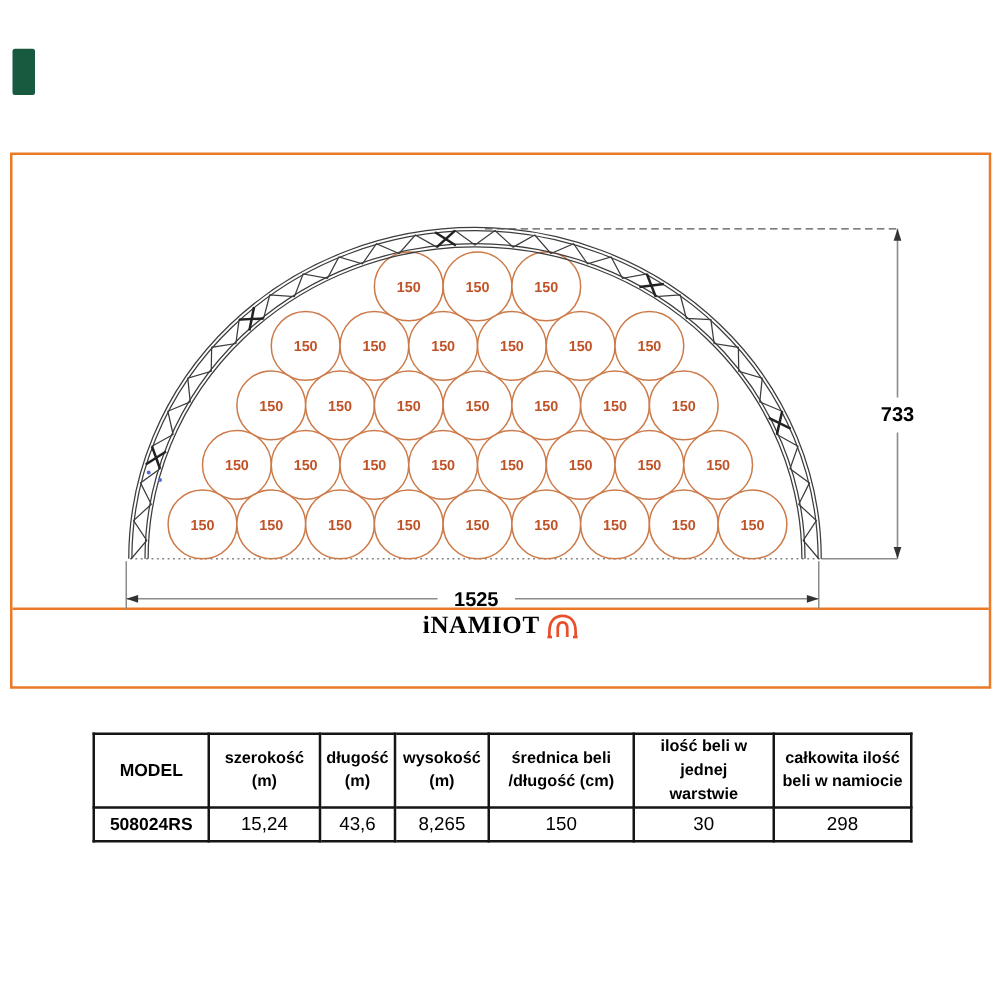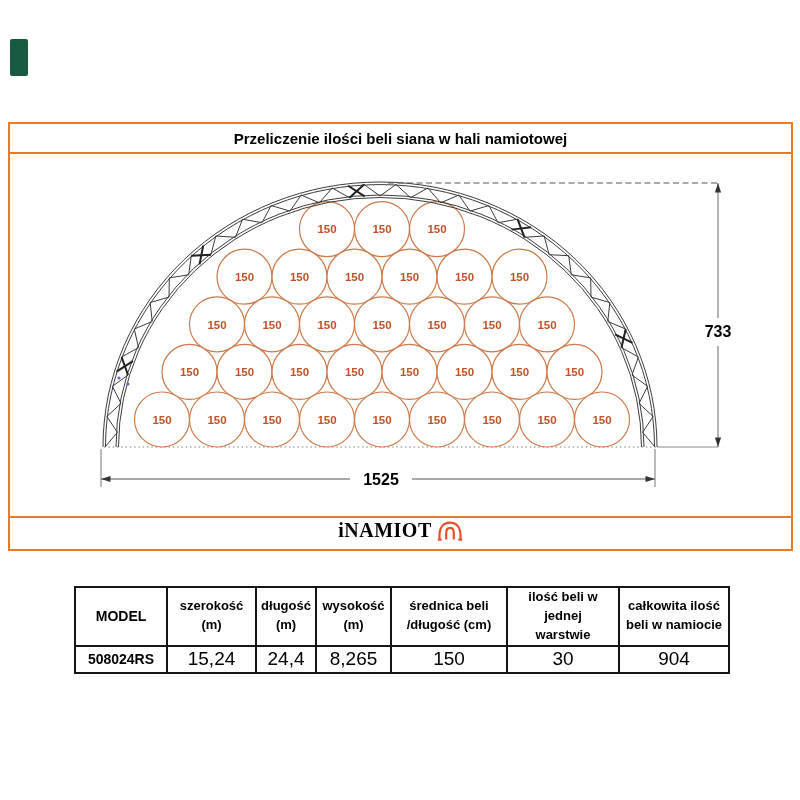--- a/index.html
+++ b/index.html
@@ -14,34 +14,31 @@
   .diagram-area{height:362px;border-bottom:2px solid var(--orange,#ea7a28);}
   .logo-row{height:24px;display:flex;align-items:center;justify-content:center;gap:5px;}
   .logo-text{font-family:"Liberation Serif",serif;font-weight:bold;font-size:20px;
         letter-spacing:0.5px;line-height:1;}
   .diagram-svg{position:absolute;left:0;top:0;pointer-events:none;}
   .spec-table-wrap{position:absolute;left:74px;top:586px;width:654px;}
   table.spec{border-collapse:collapse;table-layout:fixed;width:654px;}
   table.spec th,table.spec td{border:2px solid #151515;text-align:center;
         vertical-align:middle;padding:0 2px;overflow:hidden;}
   table.spec th{height:44px;font-weight:bold;font-size:13px;line-height:1.45;}
-  table.spec td{height:25px;font-size:19px;}
+  table.spec td{height:25px;font-size:15px;}
   table.spec .model{font-weight:bold;font-size:14px;}
 </style>
 </head>
 <body>
 
 <div class="page">
 
   <div class="green-marker"></div>
 
   <div class="frame">
-    <div class="title-row">
-      <span>Przeliczenie ilości beli siana w hali namiotowej</span>
-    </div>
     <div class="diagram-area"></div>
     <div class="logo-row">
       <span class="logo-text">iNAMIOT</span>
       <svg width="26" height="22" viewBox="0 0 26 22">
         <g fill="none" stroke-width="2.2">
           <path class="ic" d="M2.5 20.6 L2.5 16.5 C2.5 8 6.6 3.6 13 3.6 C19.4 3.6 23.5 8 23.5 16.5 L23.5 20.6" stroke="#e8502b"></path>
           <path class="ic" d="M0.9 20.6 L4.6 20.6 M21.4 20.6 L25.1 20.6" stroke="#e8502b"></path>
           <path class="ic" d="M9.2 20.6 L9.2 14.2 C9.2 10.6 10.8 8.9 13 8.9 C15.2 8.9 16.8 10.6 16.8 14.2 L16.8 20.6" stroke="#e8502b"></path>
         </g>
       </svg>
@@ -168,23 +165,23 @@
             <th>wysokość<br>(m)</th>
             <th>średnica beli<br>/długość (cm)</th>
             <th>ilość beli w jednej<br>warstwie</th>
             <th>całkowita ilość<br>beli w namiocie</th>
           </tr>
         </thead>
       <tbody id="spec-body">
           <tr>
             <td class="model">508024RS</td>
             <td>15,24</td>
-            <td>24,4</td>
+            <td>43,6</td>
             <td>8,265</td>
             <td>150</td>
             <td>30</td>
-            <td>904</td>
+            <td>298</td>
           </tr>
         </tbody>
     </table>
   </div>
 
 </div>
 
 </body></html>

